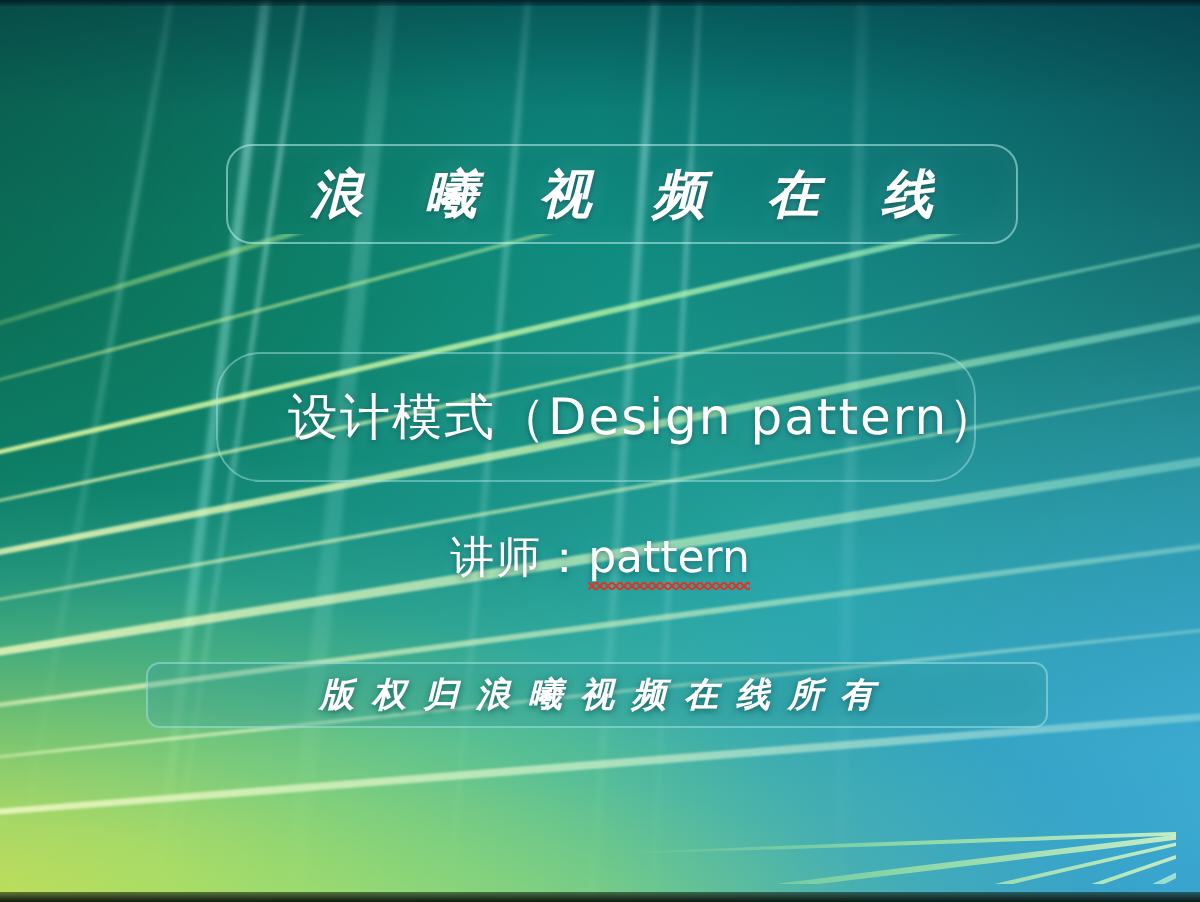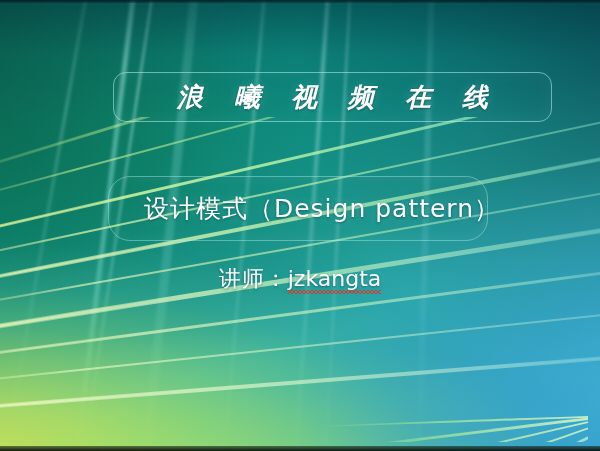--- a/index.html
+++ b/index.html
@@ -232,21 +232,21 @@
     justify-content: center;
     border-radius: 14px;
     border: 1px solid rgba(190,240,238,0.55);
     box-shadow: inset 0 0 18px rgba(255,255,255,0.05);
   }
 
   
   #panel-title {
     left: 113px;
     top: 72px;
-    width: 439px;
+    width: 396px;
     height: 50px;
     border-radius: 13px;
   }
   .title-text {
     color: #ffffff;
     font-size: 26px;
     letter-spacing: 11px;
     text-indent: 11px;
     font-weight: 600;
     white-space: nowrap;
@@ -382,18 +382,21 @@
 
     <div class="panel" id="panel-title">
       <span class="title-text">浪 曦 视 频 在 线</span>
     </div>
 
     <div class="panel" id="panel-subject">
       <span class="subject-text">设计模式（Design pattern）</span>
     </div>
 
     <div id="instructor">
-      <span class="label">讲师：</span><span class="name">jzkangta</span>
+      <span class="label">讲师：</span><span class="name">pattern</span>
     </div>
 
+    <div class="panel" id="panel-copyright">
+      <span class="copyright-text">版权归浪曦视频在线所有</span>
+    </div>
 
   </div>
 </div>
 
 </body></html>

